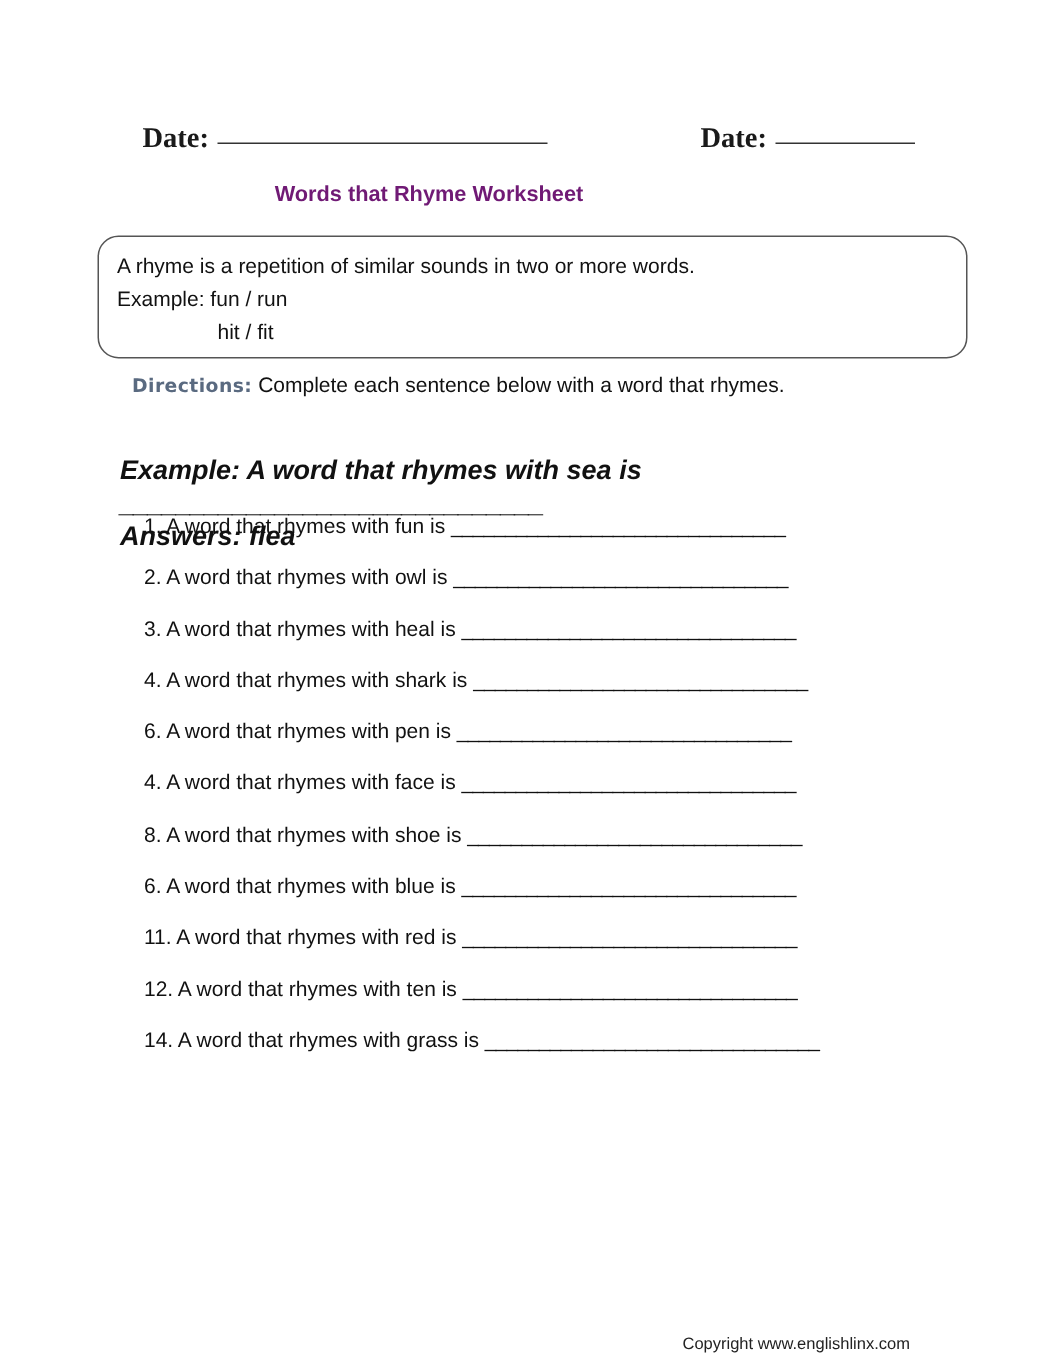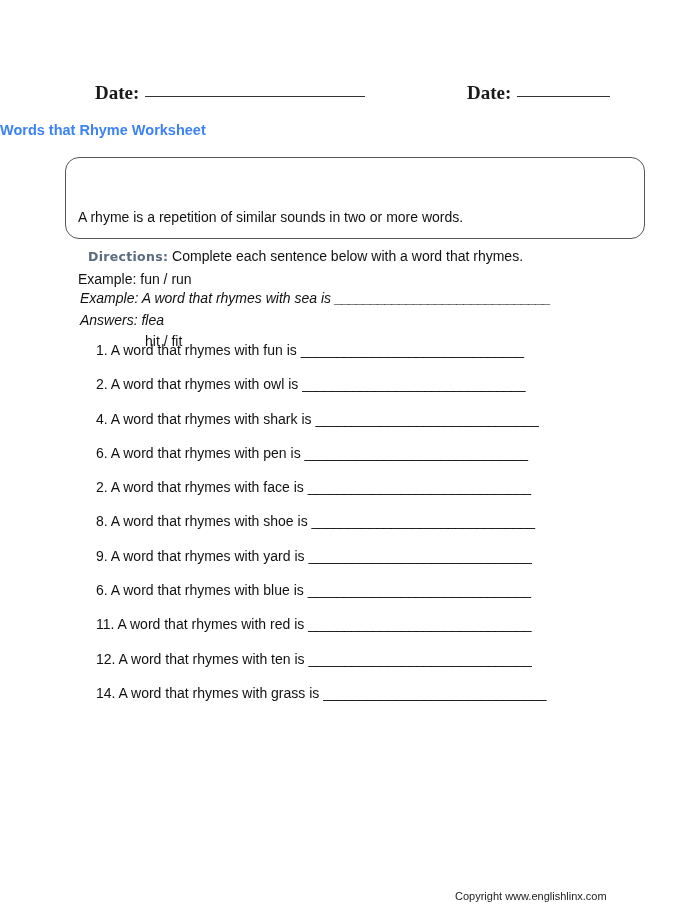--- a/index.html
+++ b/index.html
@@ -5,31 +5,31 @@
     * { margin: 0; padding: 0; box-sizing: border-box; }
     html, body { width: 700px; height: 914px; background: #ffffff; overflow: hidden; }
     body { position: relative; font-family: "Liberation Sans", sans-serif; color: #111; }
 
     .name-row { position: absolute; top: 82px; left: 95px; font-family: "Liberation Serif", serif; font-weight: bold; font-size: 19px; color: #1a1a1a; }
     .date-row { position: absolute; top: 82px; left: 467px; font-family: "Liberation Serif", serif; font-weight: bold; font-size: 19px; color: #1a1a1a; }
     .blank-line { display: inline-block; border-bottom: 1.5px solid #333; vertical-align: baseline; height: 1px; margin-left: 6px; position: relative; top: -2px; }
     .name-line { width: 220px; }
     .date-line { width: 93px; }
 
-    .title { position: absolute; top: 122px; left: 0; width: 572px; font-size: 14.5px; font-weight: bold; color: #3b82f6; }
+    .title { position: absolute; top: 122px; left: 0; width: 572px; text-align: center; font-size: 14.5px; font-weight: bold; color: #701a75; }
 
     .def-box { position: absolute; top: 157px; left: 65px; width: 580px; height: 82px; border: 1.5px solid #555; border-radius: 14px; padding: 8px 12px; }
-    .def-line { font-size: 14px; line-height: 22px; color: #111; margin-top: 40px; }
+    .def-line { font-size: 14px; line-height: 22px; color: #111; }
     .def-indent { padding-left: 67px; }
 
     .directions { position: absolute; top: 248px; left: 88px; font-size: 14px; text-align: center; }
     .directions-label { color: #5a6a80; font-size: 14px; letter-spacing: 0.3px; font-weight: bold; font-family: "DejaVu Sans", sans-serif; font-size: 12.5px; }
     .directions-text { color: #111; }
 
-    .example { position: absolute; top: 287px; left: 80px; font-size: 14px; font-style: italic; line-height: 22px; color: #111; }
+    .example { position: absolute; top: 302px; left: 80px; font-size: 18px; font-style: italic; line-height: 22px; color: #111; font-weight: bold; }
     .ul-text { letter-spacing: -0.6px; }
 
     .items { position: absolute; top: 342px; left: 96px; }
     .item { height: 34.3px; font-size: 14px; color: #111; white-space: nowrap; }
 
     .copyright { position: absolute; top: 842px; left: 455px; font-size: 11px; color: #222; margin-top: 48px; }
   </style>
 </head>
 <body>
 
@@ -53,24 +53,24 @@
 </div>
 
 <div class="example">
   <div><span>Example: A word that rhymes with sea is </span><span class="ul-text">______________________________</span></div>
   <div>Answers: flea</div>
 </div>
 
 <div class="items">
   <div class="item"><span>1. A word that rhymes with fun is </span><span class="ul-text">_______________________________</span></div>
   <div class="item"><span>2. A word that rhymes with owl is </span><span class="ul-text">_______________________________</span></div>
+  <div class="item"><span>3. A word that rhymes with heal is </span><span class="ul-text">_______________________________</span></div>
   <div class="item"><span>4. A word that rhymes with shark is </span><span class="ul-text">_______________________________</span></div>
   <div class="item"><span>6. A word that rhymes with pen is </span><span class="ul-text">_______________________________</span></div>
-  <div class="item"><span>2. A word that rhymes with face is </span><span class="ul-text">_______________________________</span></div>
+  <div class="item"><span>4. A word that rhymes with face is </span><span class="ul-text">_______________________________</span></div>
   <div class="item"><span>8. A word that rhymes with shoe is </span><span class="ul-text">_______________________________</span></div>
-  <div class="item"><span>9. A word that rhymes with yard is </span><span class="ul-text">_______________________________</span></div>
   <div class="item"><span>6. A word that rhymes with blue is </span><span class="ul-text">_______________________________</span></div>
   <div class="item"><span>11. A word that rhymes with red is </span><span class="ul-text">_______________________________</span></div>
   <div class="item"><span>12. A word that rhymes with ten is </span><span class="ul-text">_______________________________</span></div>
   <div class="item"><span>14. A word that rhymes with grass is </span><span class="ul-text">_______________________________</span></div>
 </div>
 
 <div class="copyright">Copyright www.englishlinx.com</div>
 
 </body></html>

